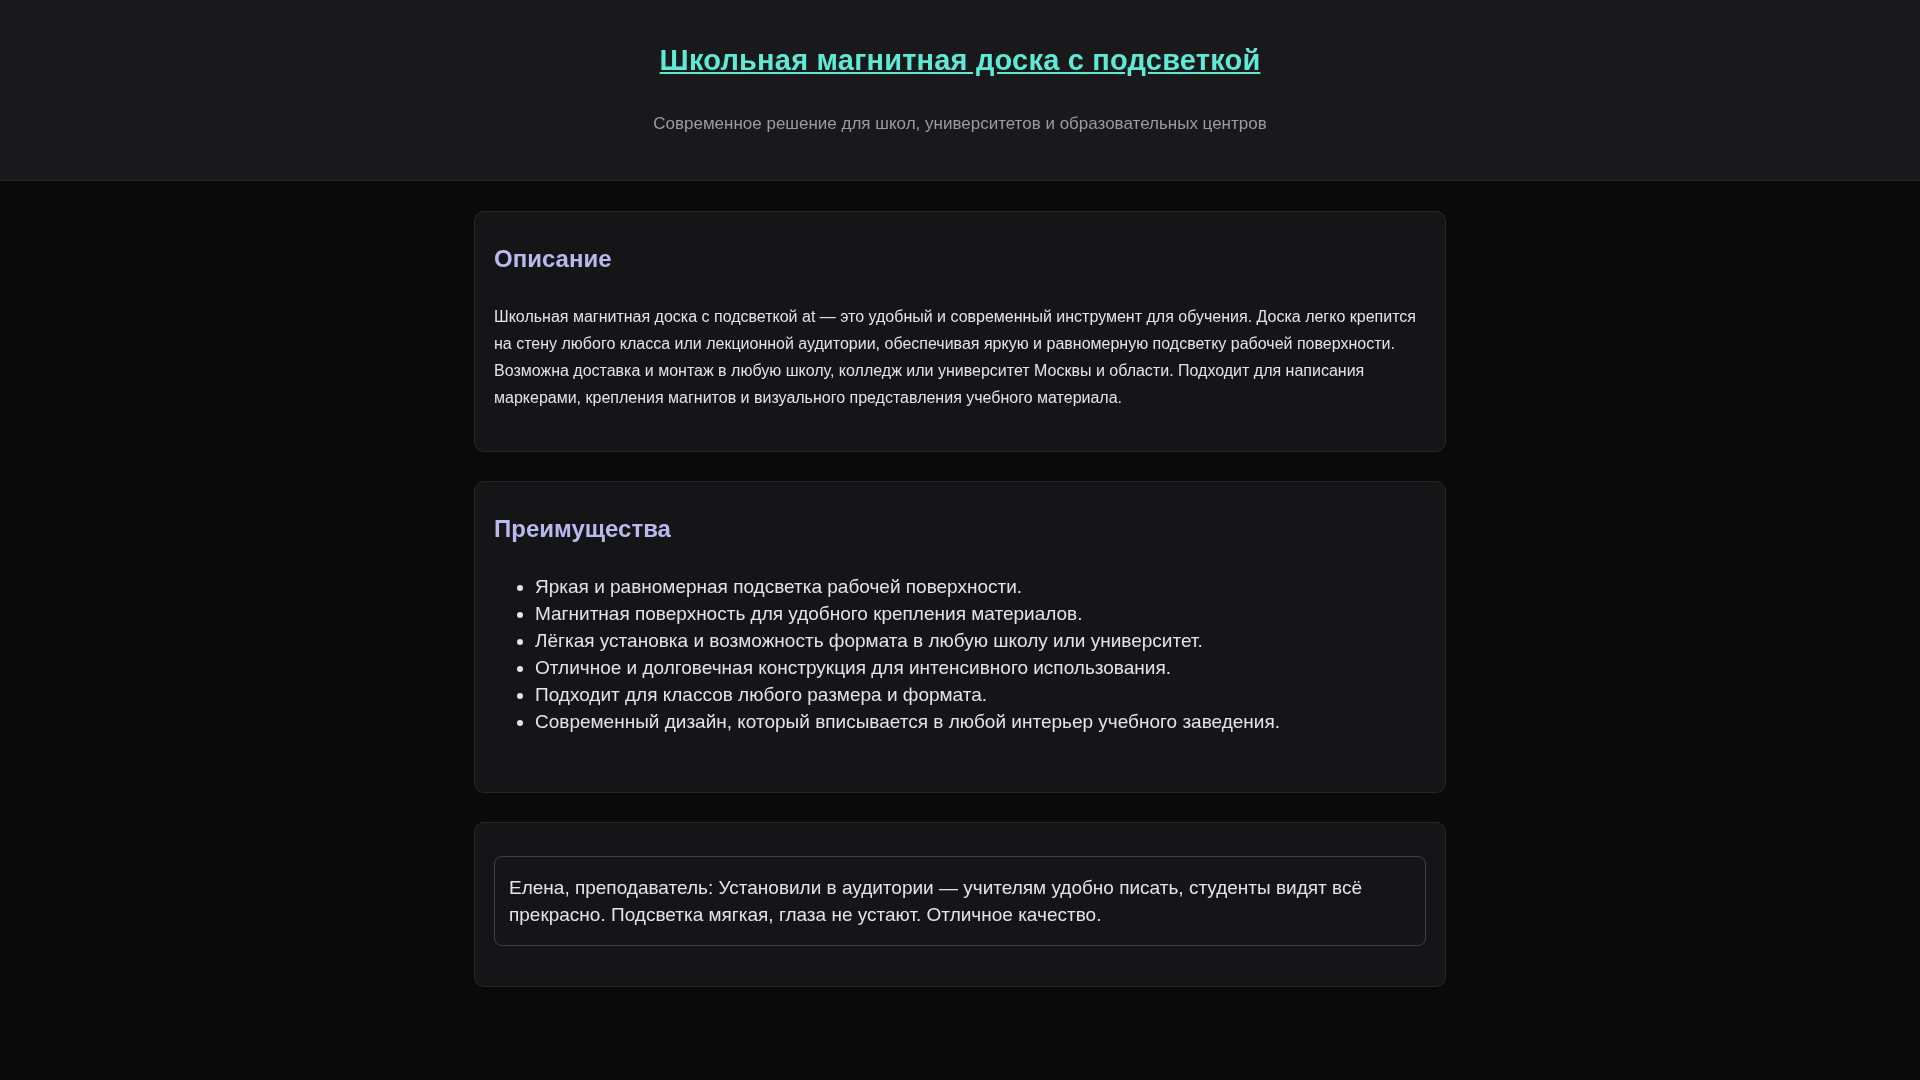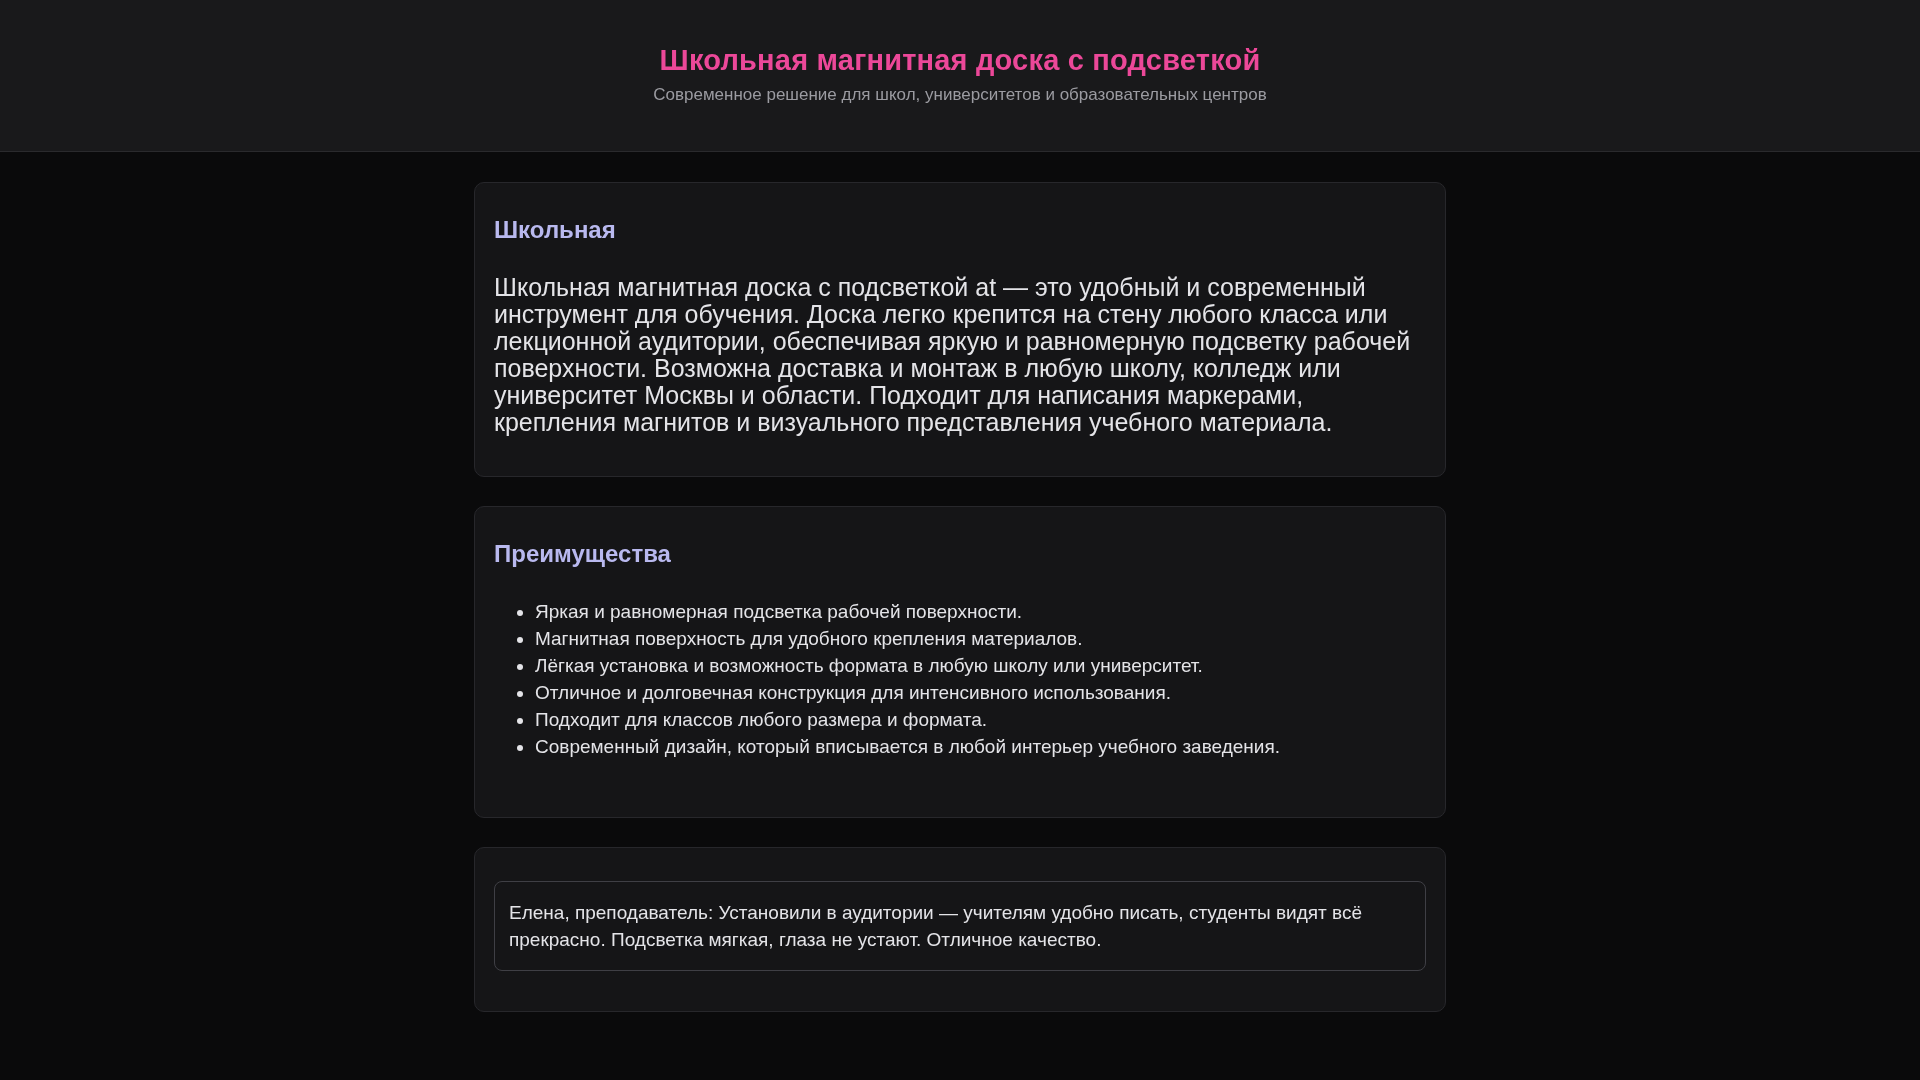--- a/index.html
+++ b/index.html
@@ -15,25 +15,26 @@
   }
   .site-header {
     background: #19191b;
     border-bottom: 1px solid #2a2a2d;
     text-align: center;
     padding: 44px 0 46px;
   }
   .site-header h1 {
     font-size: 29px;
     font-weight: bold;
-    color: #ec4899;
+    color: #5eead4;
     letter-spacing: 0.2px;
+    text-decoration: underline;
   }
   .site-header .subtitle {
-    margin-top: 8px;
+    margin-top: 37px;
     font-size: 17px;
     color: #9b9ba1;
   }
   .content {
     max-width: 972px;
     margin: 30px auto 0;
   }
   .card {
     background: #151517;
     border: 1px solid #27272b;
@@ -41,21 +42,21 @@
     padding: 33px 19px 40px;
     margin-bottom: 29px;
   }
   .card h2 {
     font-size: 24px;
     font-weight: bold;
     color: #b9b9ef;
     margin-bottom: 30px;
   }
   .card p {
-    font-size: 25px;
+    font-size: 16px;
     line-height: 27px;
     color: #e4e4e8;
   }
   .card p + p { margin-top: 16px; }
   .card ul {
     margin: 17px;
     padding-left: 24px;
   }
   .card li {
     font-size: 19px;
@@ -78,21 +79,21 @@
 <body>
 
 <header class="site-header">
   <h1>Школьная магнитная доска с подсветкой</h1>
   <div class="subtitle">Современное решение для школ, университетов и образовательных центров</div>
 </header>
 
 <main class="content">
 
   <section class="card">
-    <h2>Школьная</h2>
+    <h2>Описание</h2>
     <p>Школьная магнитная доска с подсветкой at — это удобный и современный инструмент для обучения. Доска легко крепится на стену любого класса или лекционной аудитории, обеспечивая яркую и равномерную подсветку рабочей поверхности. Возможна доставка и монтаж в любую школу, колледж или университет Москвы и области. Подходит для написания маркерами, крепления магнитов и визуального представления учебного материала.</p>
   </section>
 
   <section class="card">
     <h2>Преимущества</h2>
     <ul>
       <li>Яркая и равномерная подсветка рабочей поверхности.</li>
       <li>Магнитная поверхность для удобного крепления материалов.</li>
       <li>Лёгкая установка и возможность формата в любую школу или университет.</li>
       <li>Отличное и долговечная конструкция для интенсивного использования.</li>

